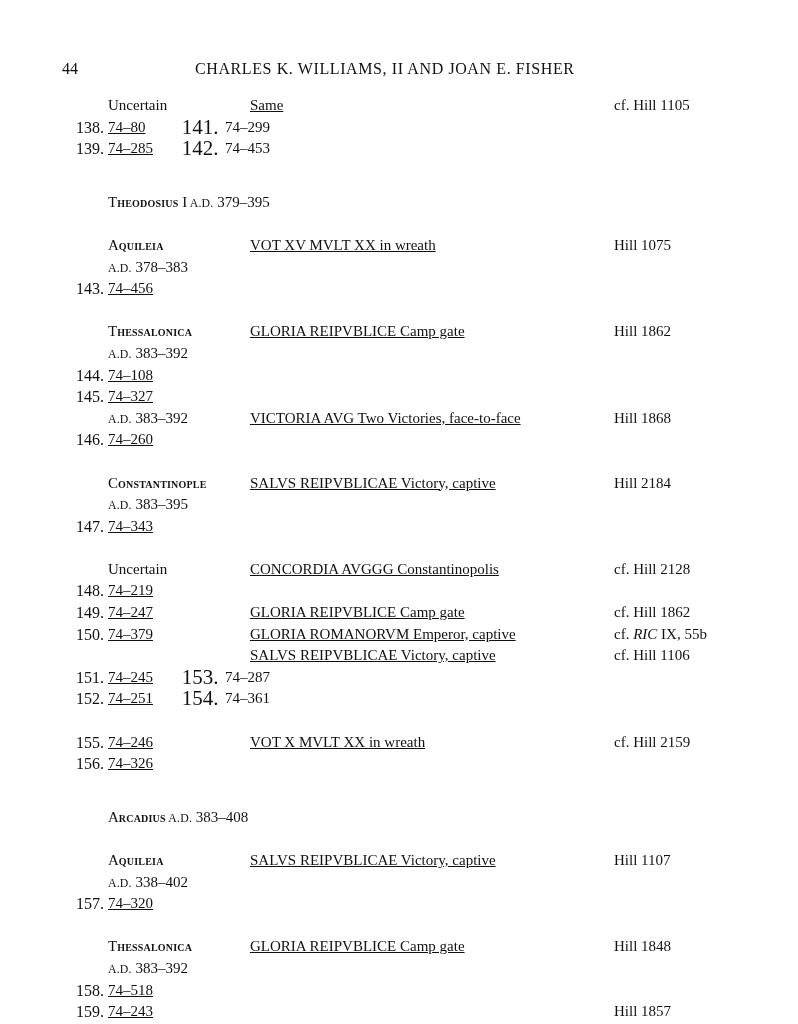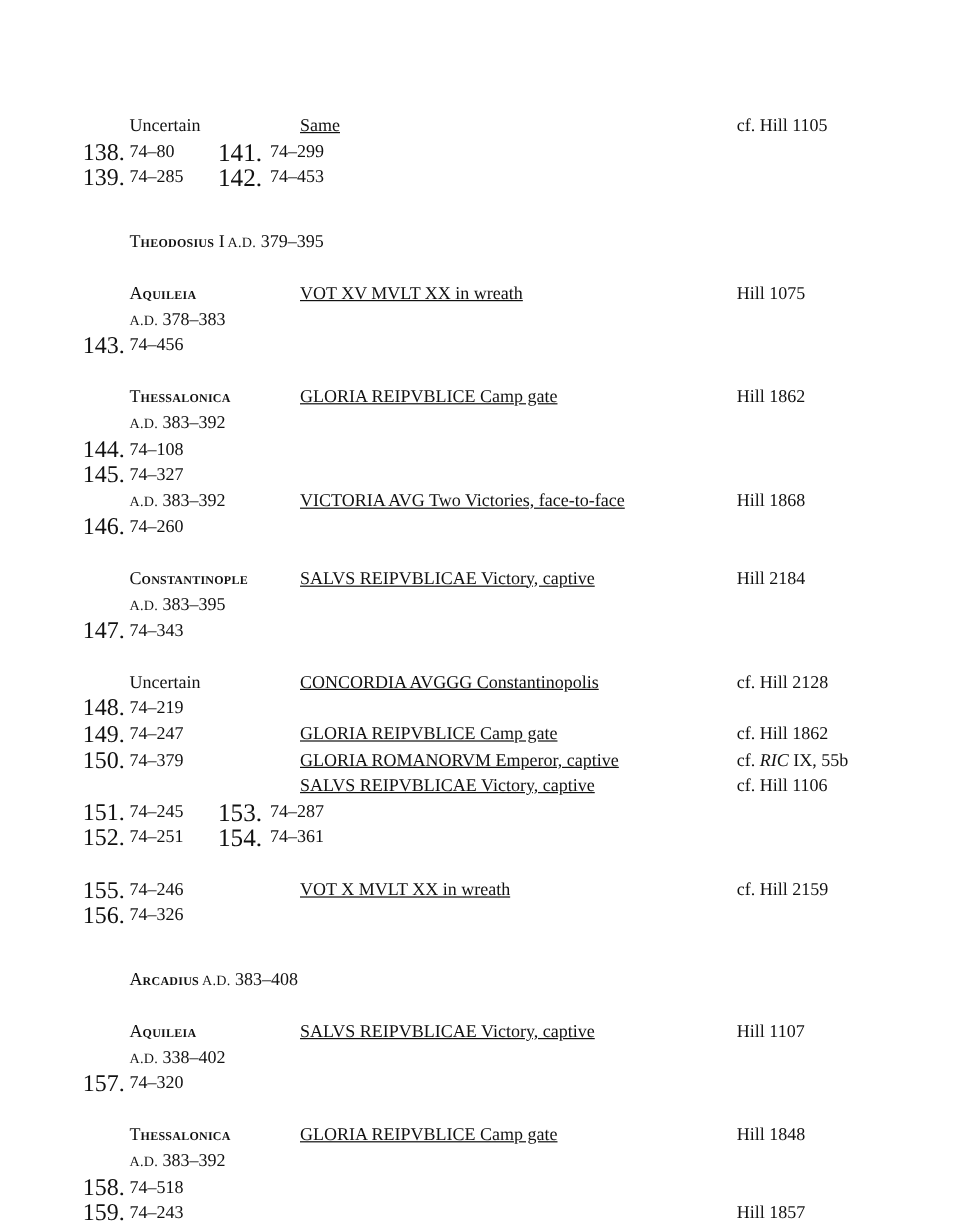--- a/index.html
+++ b/index.html
@@ -56,26 +56,27 @@
     line-height: 21.6px;
   }
   .row.gap {
     height: 32px;
   }
   .col-num {
     position: absolute;
     left: 0;
     width: 42px;
     text-align: right;
-    font-size: 20px;
+    font-size: 16px;
   }
   .col-id {
     position: absolute;
     left: 46px;
     font-size: 15px;
+    text-decoration: underline;
   }
   .col-num2 {
     position: absolute;
     left: 117px;
     width: 42px;
     text-align: center;
     font-size: 21px;
   }
   .col-id2 {
     position: absolute;
@@ -118,20 +119,24 @@
     position: absolute;
     left: 46px;
     font-size: 15px;
   }
 </style>
 </head>
 <body>
 
 <div class="page">
 
+  <div class="header">
+    <span class="folio">44</span>
+    <span class="running-title">CHARLES K. WILLIAMS, II AND JOAN E. FISHER</span>
+  </div>
 
   <div class="content" id="body">
       <div class="row">
         <span class="col-mint">Uncertain</span>
         <span class="col-legend">Same</span>
         <span class="col-ref">cf. Hill 1105</span>
       </div>
       <div class="row">
         <span class="col-num">138.</span>
         <span class="col-id">74–80</span>

